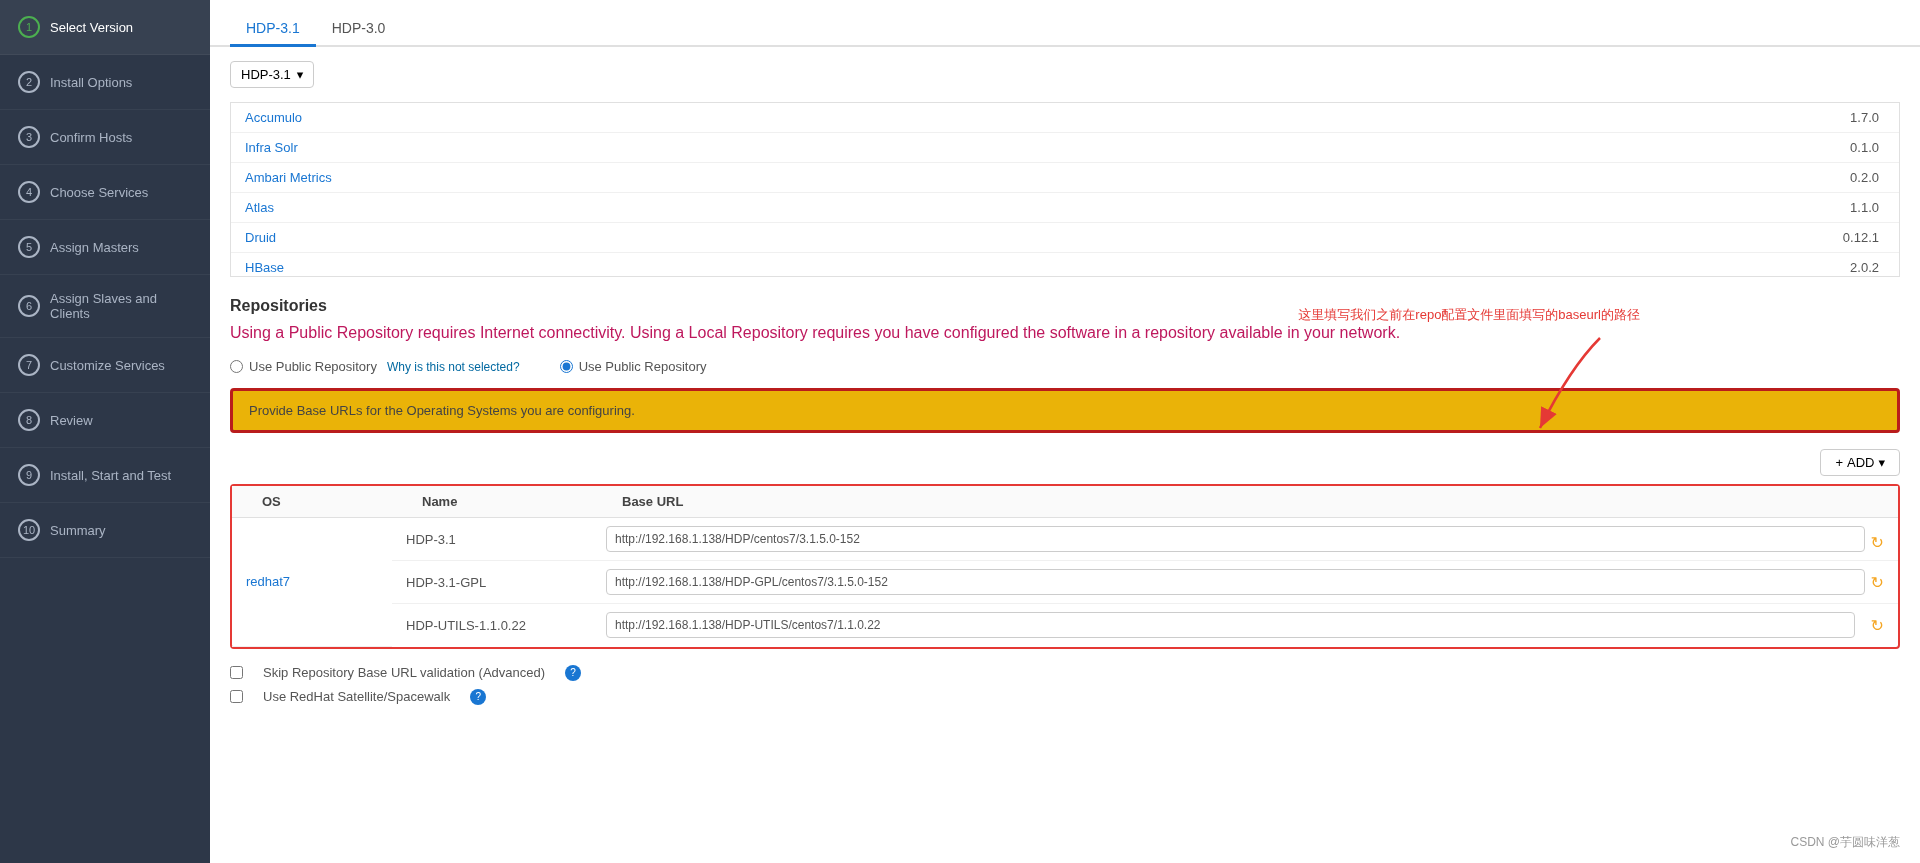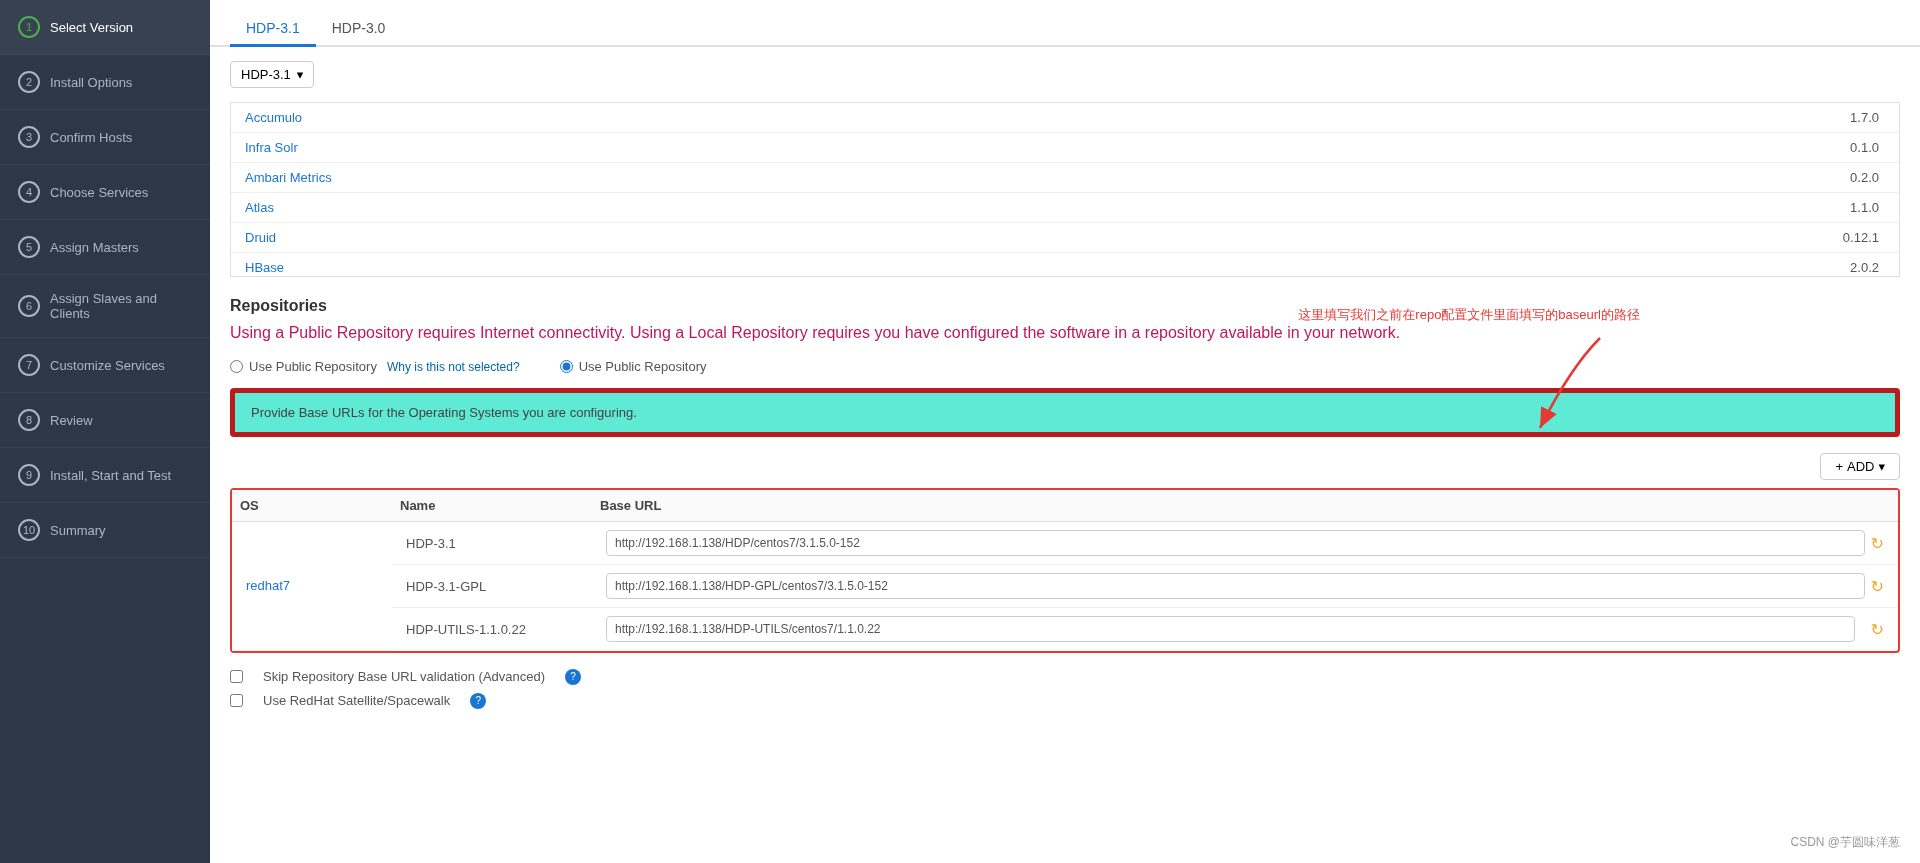--- a/index.html
+++ b/index.html
@@ -166,22 +166,22 @@
     }
     .repo-option a {
       color: #0369a1;
       text-decoration: none;
       font-size: 12px;
       margin-left: 4px;
     }
 
     
     .info-box {
-      background: #5eead4;
-      border: 5px solid #b91c1c;
+      background: #eab308;
+      border: 3px solid #b91c1c;
       border-radius: 4px;
       padding: 12px 16px;
       font-size: 13px;
       color: #444;
       margin-bottom: 16px;
     }
 
     
     .add-btn-row {
       display: flex;
@@ -207,21 +207,21 @@
       border: 2px solid #e53935;
       border-radius: 4px;
     }
     .repo-table {
       width: 100%;
       border-collapse: collapse;
       font-size: 13px;
     }
     .repo-table th {
       text-align: left;
-      padding: 8px 8px;
+      padding: 8px 30px;
       color: #444;
       font-weight: 600;
       border-bottom: 1px solid #e0e0e0;
       background: #fafafa;
     }
     .repo-table td {
       padding: 8px 14px;
       color: #555;
       vertical-align: middle;
       border-bottom: 1px solid #f0f0f0;
@@ -447,21 +447,21 @@
           <th style="width:160px;">OS</th>
           <th style="width:200px;">Name</th>
           <th>Base URL</th>
         </tr>
       </thead>
       <tbody id="repo-tbody">
       <tr>
         <td rowspan="3" style="color:#1976d2; vertical-align:middle;">redhat7</td>
         <td>HDP-3.1</td>
         <td>
-          <div style="display:flex; align-items:center; gap:6px;">
+          <div style="display:flex; align-items:flex-end; gap:6px;">
             <input class="url-input" type="text" value="http://192.168.1.138/HDP/centos7/3.1.5.0-152" style="">
             <button class="refresh-btn">↻</button>
           </div>
         </td>
       </tr>
           <tr>
 
         <td>HDP-3.1-GPL</td>
         <td>
           <div style="display:flex; align-items:center; gap:6px;">

